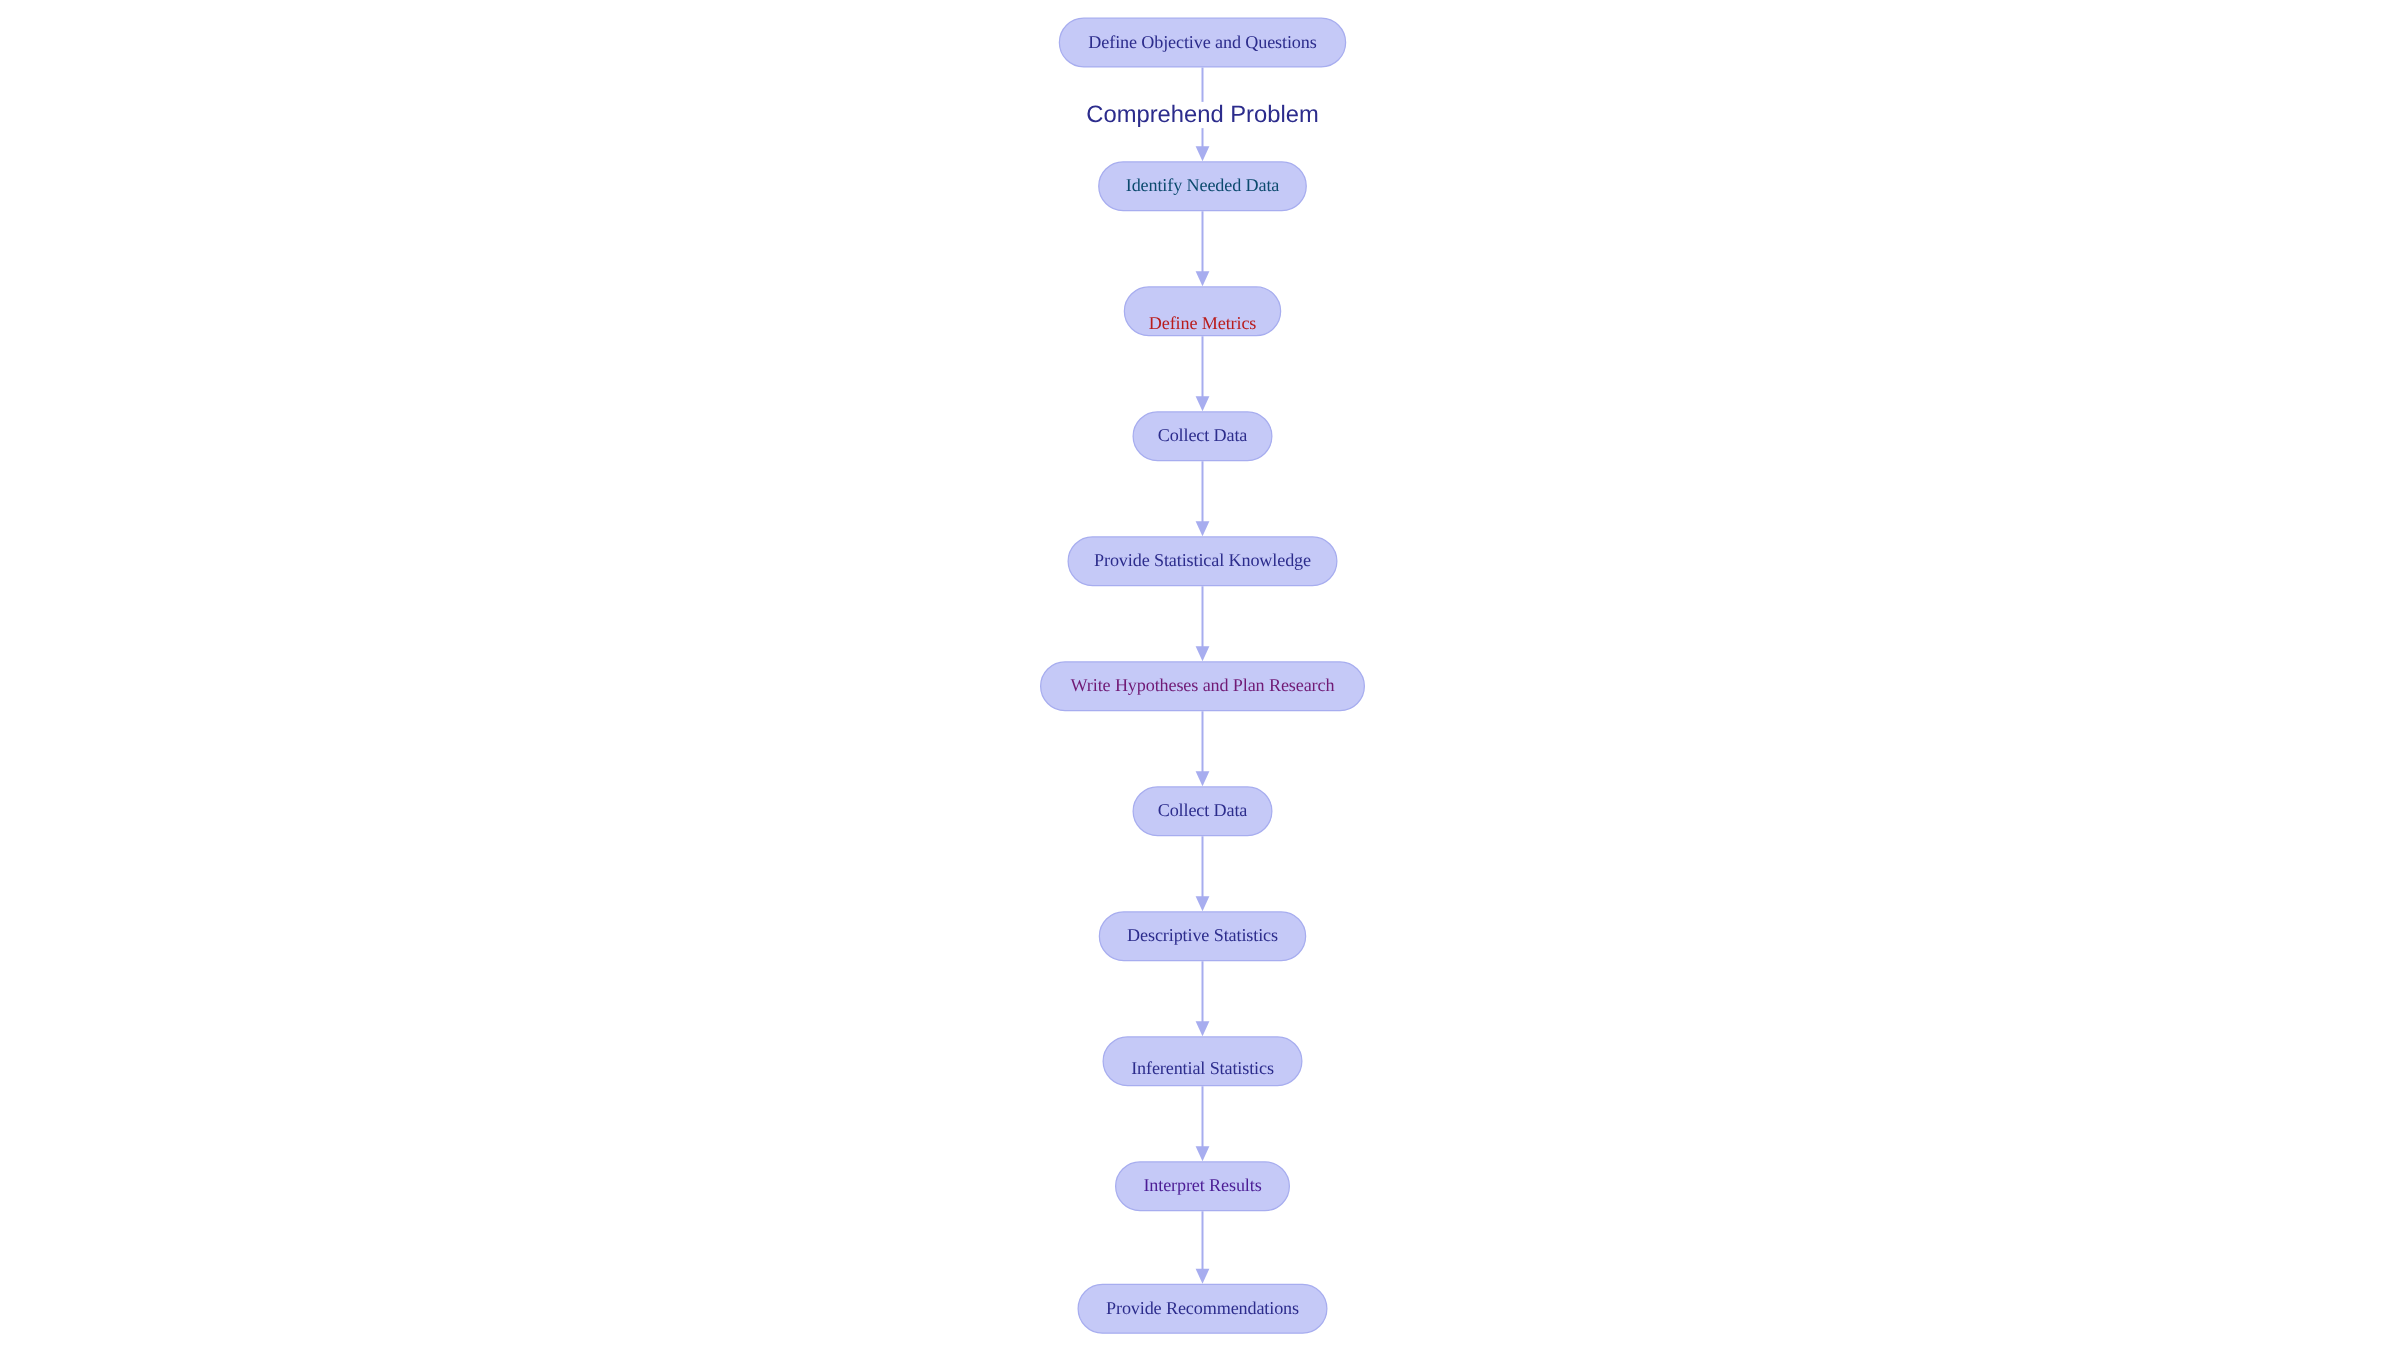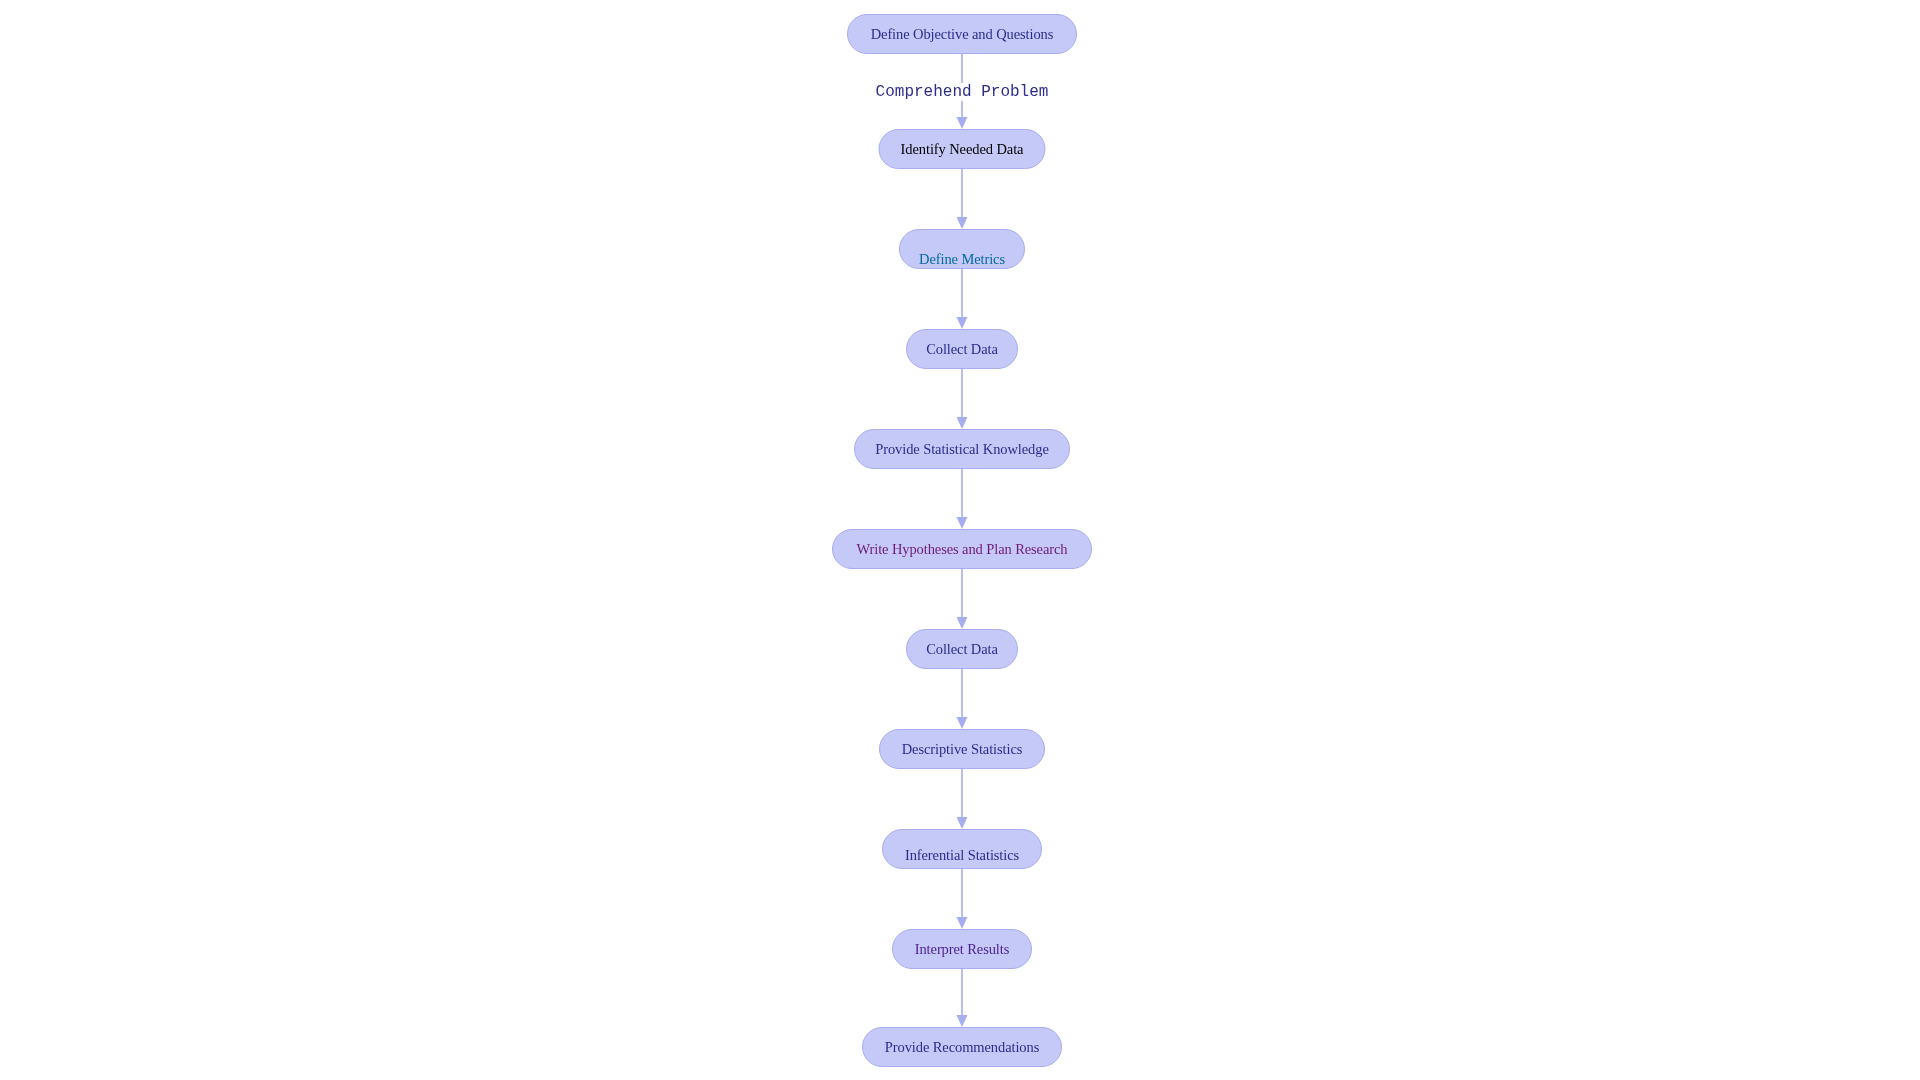--- a/index.html
+++ b/index.html
@@ -52,22 +52,22 @@
     font-family: Liberation Serif, serif;
     line-height: 1;
     letter-spacing: -0.1px;
   }
 
   
   .edge-label {
     position: absolute;
     transform: translate(-50%, -50%);
     color: #2c2c8c;
-    font-size: 16px;
-    font-family: Liberation Mono, monospace;
+    font-size: 19px;
+    font-family: Liberation Sans, sans-serif;
     line-height: 1;
     white-space: nowrap;
     background: #ffffff;
     padding: 1px 3px;
   }
 </style>
 </head>
 <body>
 
 <div id="flow-canvas">
@@ -113,24 +113,24 @@
         <line x1="962" y1="969" x2="962" y2="1018" stroke="#a7adef" stroke-width="1.6"></line>
         <path d="M 956.5 1015 L 967.5 1015 L 962 1027 Z" fill="#a7adef"></path>
       </g>
     </svg>
 
   <div id="node-layer">
       <div class="node" style="left: 962px; top: 34px; width: 230px; background: rgb(197, 201, 247); border-color: rgb(167, 173, 239);">
         <span class="node-label" style="color: rgb(44, 44, 140);">Define Objective and Questions</span>
       </div>
       <div class="node" style="left: 962px; top: 149px; width: 167px; background: rgb(197, 201, 247); border-color: rgb(167, 173, 239);">
-        <span class="node-label" style="color: #000000;">Identify Needed Data</span>
+        <span class="node-label" style="color: #0c4a6e;">Identify Needed Data</span>
       </div>
       <div class="node" style="left: 962px; top: 249px; width: 126px; background: rgb(197, 201, 247); border-color: rgb(167, 173, 239);">
-        <span class="node-label" style="color: #0369a1; margin-top: 20px;">Define Metrics</span>
+        <span class="node-label" style="color: #b91c1c; margin-top: 20px;">Define Metrics</span>
       </div>
       <div class="node" style="left: 962px; top: 349px; width: 112px; background: rgb(197, 201, 247); border-color: rgb(167, 173, 239);">
         <span class="node-label" style="color: rgb(44, 44, 140);">Collect Data</span>
       </div>
       <div class="node" style="left: 962px; top: 449px; width: 216px; background: rgb(197, 201, 247); border-color: rgb(167, 173, 239);">
         <span class="node-label" style="color: rgb(44, 44, 140);">Provide Statistical Knowledge</span>
       </div>
       <div class="node" style="left: 962px; top: 549px; width: 260px; background: rgb(197, 201, 247); border-color: rgb(167, 173, 239);">
         <span class="node-label" style="color: #701a75;">Write Hypotheses and Plan Research</span>
       </div>

